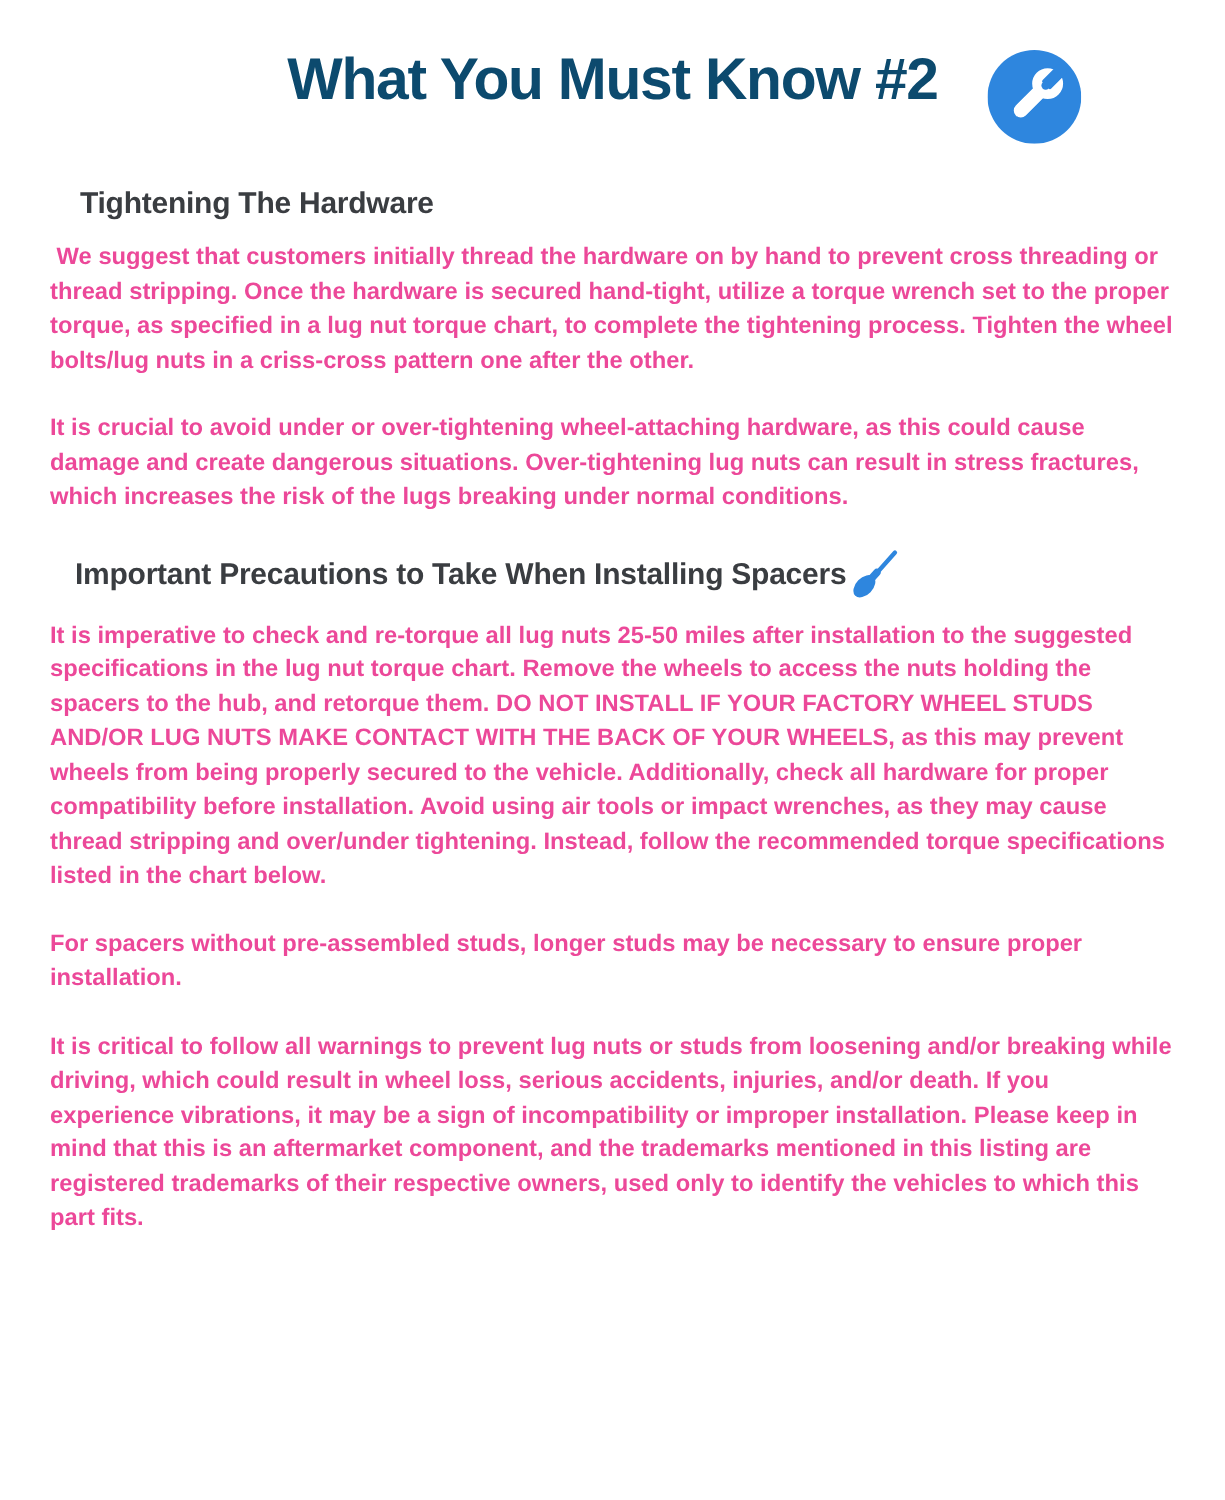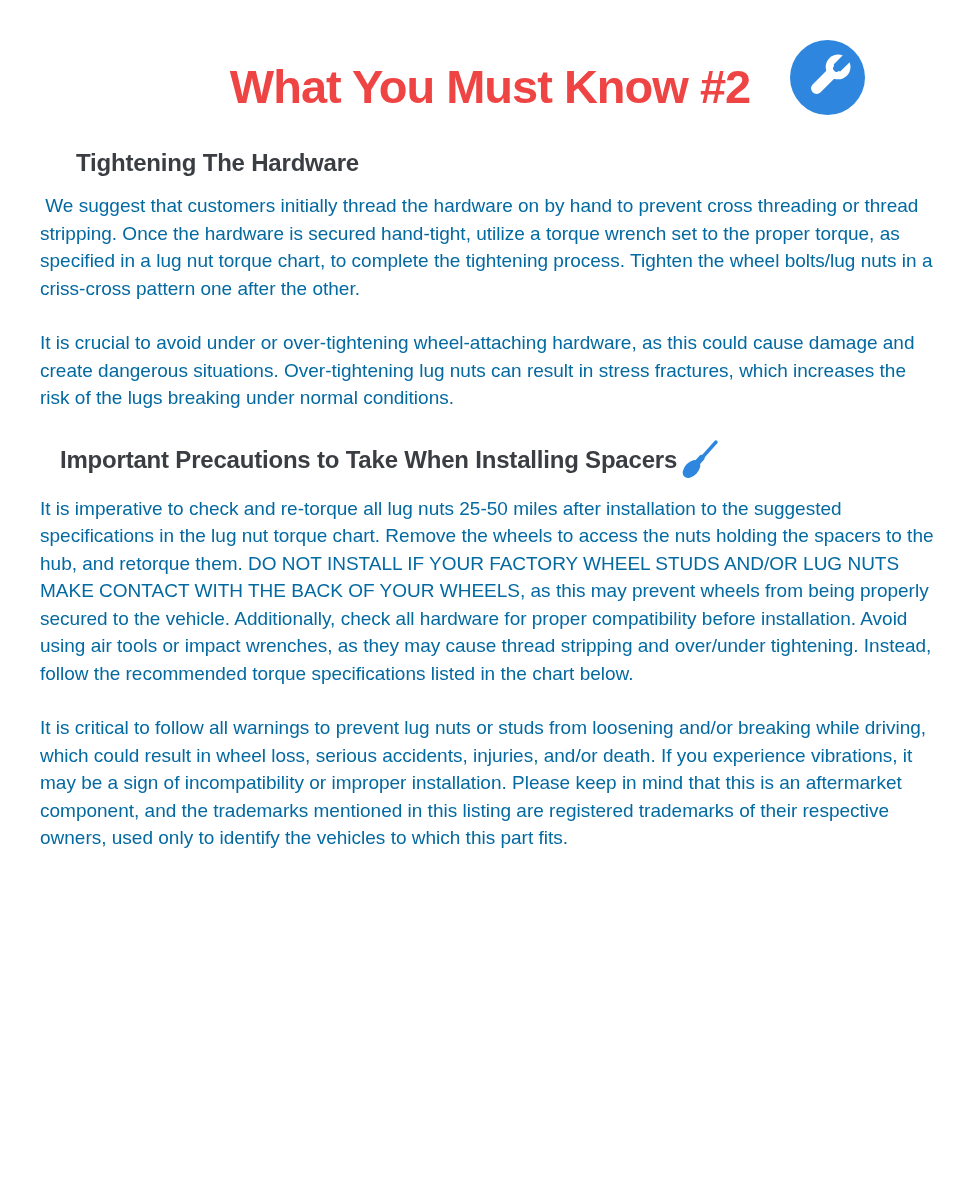--- a/index.html
+++ b/index.html
@@ -21,41 +21,41 @@
     background: #ffffff;
   }
   .header {
     position: relative;
     height: 130px;
   }
   .page-title {
     position: absolute;
     left: 0;
     right: 0;
-    top: 62px;
+    top: 38px;
     margin: 0;
     text-align: center;
     font-size: 47px;
     line-height: 1.05;
     font-weight: 700;
     letter-spacing: -1px;
-    color: #ef4444;
+    color: #0c4a6e;
   }
   .wrench-badge {
     position: absolute;
     left: 750px;
     top: 40px;
     width: 75px;
     height: 75px;
     display: block;
   }
   .wrench-badge svg { display: block; width: 100%; height: 100%; }
 
   h2 {
-    margin: 30px 0 0 36px;
+    margin: 30px 0 0 24px;
     font-size: 24px;
     line-height: 29px;
     font-weight: 700;
     letter-spacing: -0.2px;
     color: #3a3d41;
   }
   h2.first { margin-top: 18px; }
 
   .heading-row {
     display: flex;
@@ -71,22 +71,23 @@
     height: 44px;
     display: block;
     margin-top: -4px;
   }
 
   p {
     margin: 27px 0 0 0;
     max-width: 905px;
     font-size: 19px;
     line-height: 27.5px;
-    color: #0369a1;
+    color: #ec4899;
     white-space: pre-wrap;
+    font-weight: bold;
   }
   p.after-heading { margin-top: 15px; }
 </style>
 </head>
 <body>
 
 <div class="page">
 
   <div class="header">
     <h1 class="page-title">What You Must Know #2</h1>
@@ -117,16 +118,17 @@
       <h2>Important Precautions to Take When Installing Spacers</h2>
       <span class="screwdriver">
         <svg viewBox="0 0 40 44" xmlns="http://www.w3.org/2000/svg" aria-hidden="true">
           <line x1="19" y1="24" x2="35" y2="6" stroke="#2e86de" stroke-width="3.4" stroke-linecap="round"></line>
           <line x1="16" y1="27" x2="20.5" y2="22" stroke="#2e86de" stroke-width="6" stroke-linecap="round"></line>
           <ellipse cx="10.5" cy="33" rx="10.5" ry="6.8" fill="#2e86de" transform="rotate(-46 10.5 33)"></ellipse>
         </svg>
       </span>
     </div>
     <p class="after-heading">It is imperative to check and re-torque all lug nuts 25-50 miles after installation to the suggested specifications in the lug nut torque chart. Remove the wheels to access the nuts holding the spacers to the hub, and retorque them. DO NOT INSTALL IF YOUR FACTORY WHEEL STUDS AND/OR LUG NUTS MAKE CONTACT WITH THE BACK OF YOUR WHEELS, as this may prevent wheels from being properly secured to the vehicle. Additionally, check all hardware for proper compatibility before installation. Avoid using air tools or impact wrenches, as they may cause thread stripping and over/under tightening. Instead, follow the recommended torque specifications listed in the chart below.</p>
+    <p>For spacers without pre-assembled studs, longer studs may be necessary to ensure proper installation.</p>
     <p>It is critical to follow all warnings to prevent lug nuts or studs from loosening and/or breaking while driving, which could result in wheel loss, serious accidents, injuries, and/or death. If you experience vibrations, it may be a sign of incompatibility or improper installation. Please keep in mind that this is an aftermarket component, and the trademarks mentioned in this listing are registered trademarks of their respective owners, used only to identify the vehicles to which this part fits.</p>
   </section>
 
 </div>
 
 </body></html>

